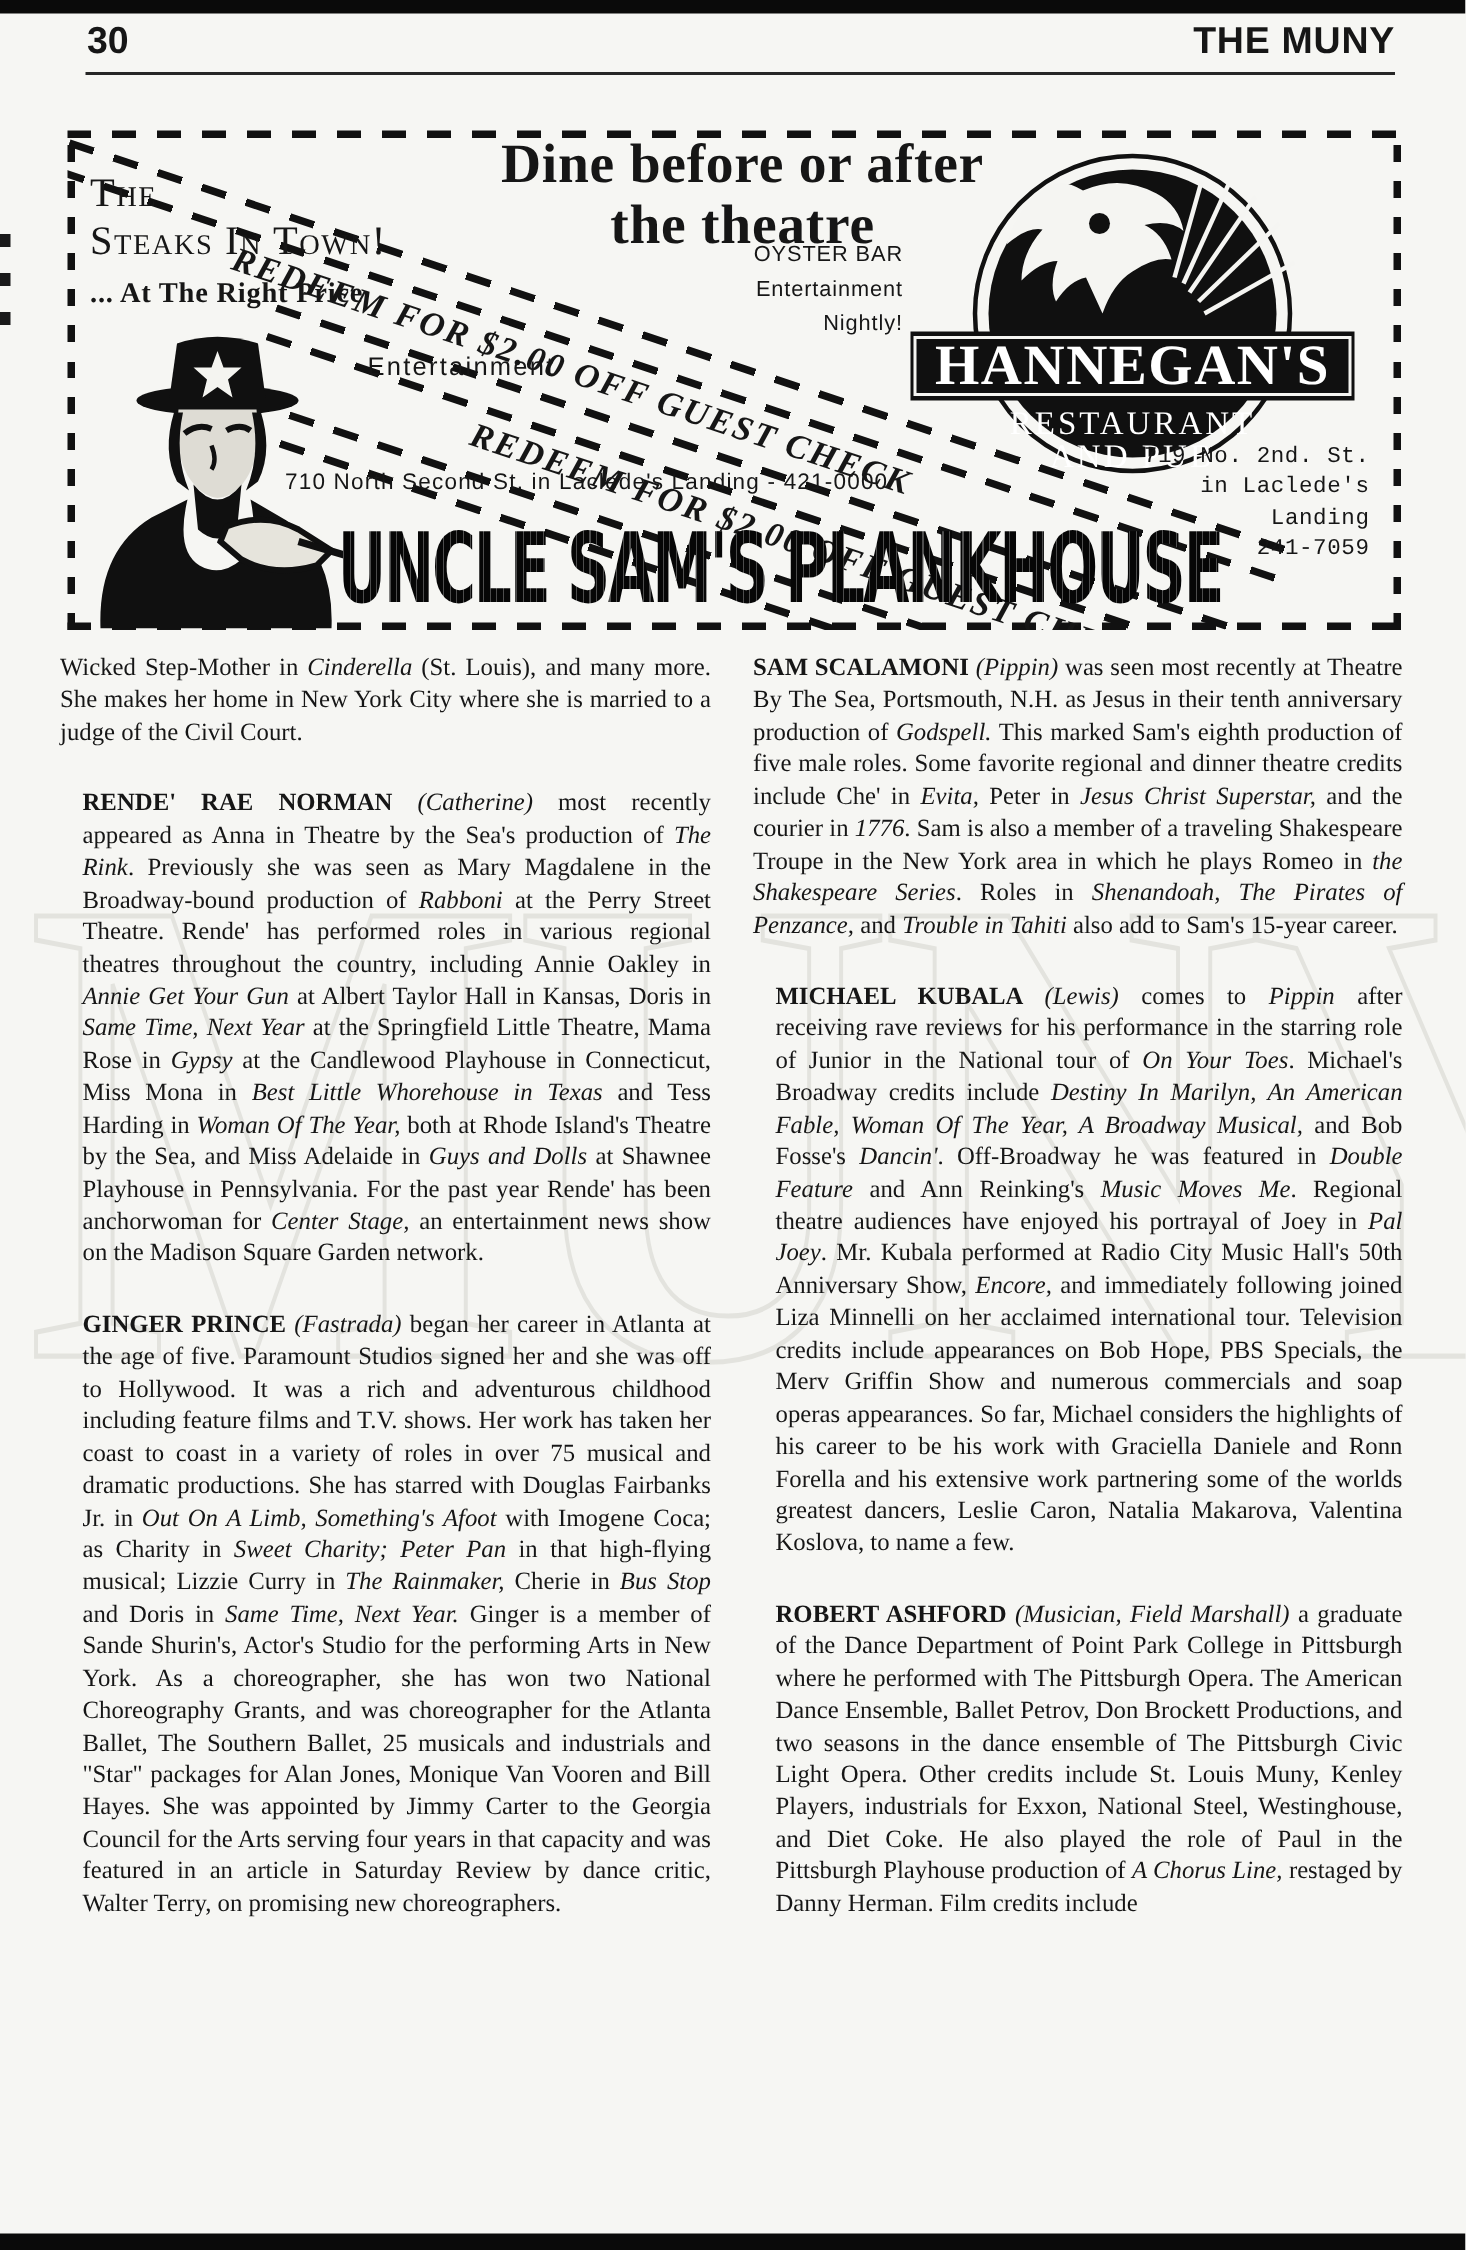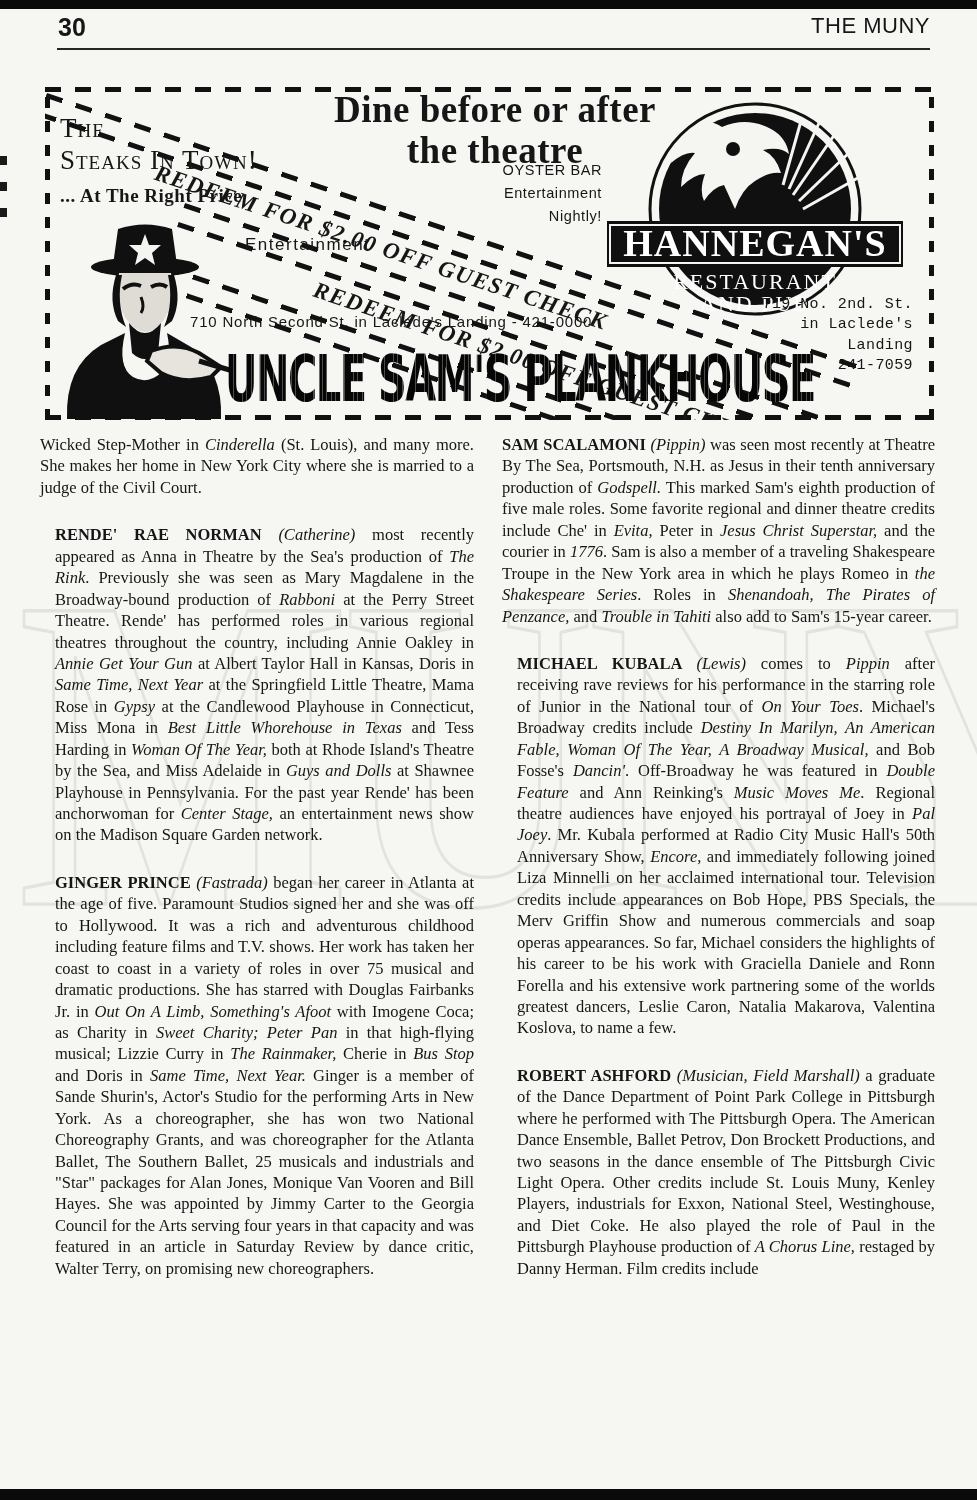--- a/index.html
+++ b/index.html
@@ -6,21 +6,21 @@
   body{width:977px;height:1500px;position:relative;background:#f6f6f3;overflow:hidden;
        font-family:"Liberation Serif",serif;color:#161616;}
   .abs{position:absolute;}
   
   .scan-bar-top{left:0;top:0;width:977px;height:9px;background:#0a0a0a;}
   .scan-bar-bottom{left:0;top:1489px;width:977px;height:11px;background:#0a0a0a;}
   .scan-marks-left{left:0;top:142px;width:7px;height:75px;
      background:repeating-linear-gradient(0deg,#1a1a1a 0 9px,transparent 9px 26px);}
   
   .page-num{left:58px;top:13px;font-family:"Liberation Sans",sans-serif;font-weight:bold;font-size:25px;}
-  .masthead{right:47px;top:13px;font-family:"Liberation Sans",sans-serif;font-weight:normal;font-size:22px;letter-spacing:0.5px;}
+  .masthead{right:47px;top:13px;font-family:"Liberation Sans",sans-serif;font-weight:bold;font-size:25px;letter-spacing:0.5px;}
   .header-rule{left:57px;top:48px;width:873px;height:2px;background:#262626;}
   
   .coupon{left:45px;top:87px;width:889px;height:333px;overflow:hidden;
     background-image:
       repeating-linear-gradient(90deg,#111 0 16px,transparent 16px 30px),
       repeating-linear-gradient(90deg,#111 0 16px,transparent 16px 30px),
       repeating-linear-gradient(0deg,#111 0 11px,transparent 11px 24px),
       repeating-linear-gradient(0deg,#111 0 11px,transparent 11px 24px);
     background-size:100% 5px,100% 5px,5px 100%,5px 100%;
     background-position:left top,left bottom,left top,right top;

